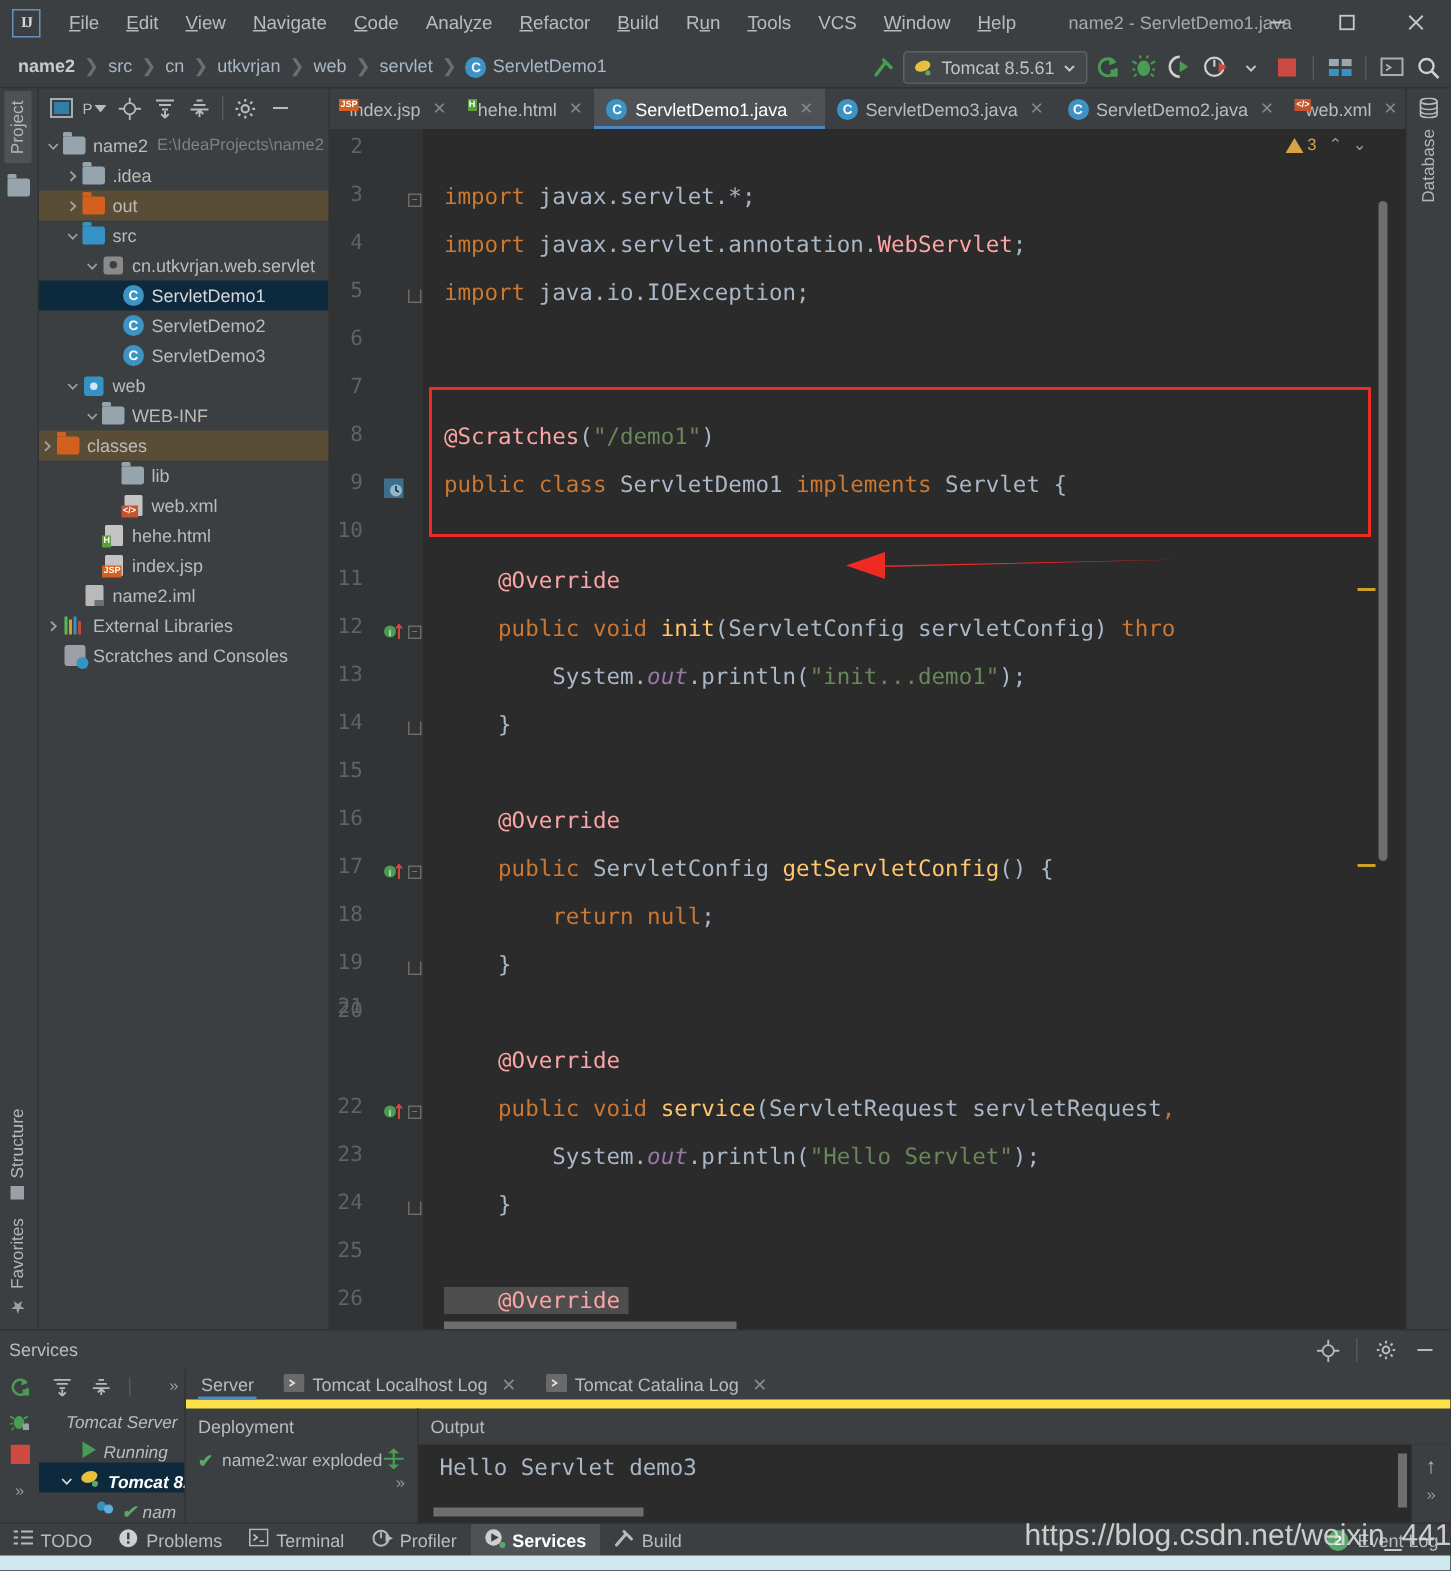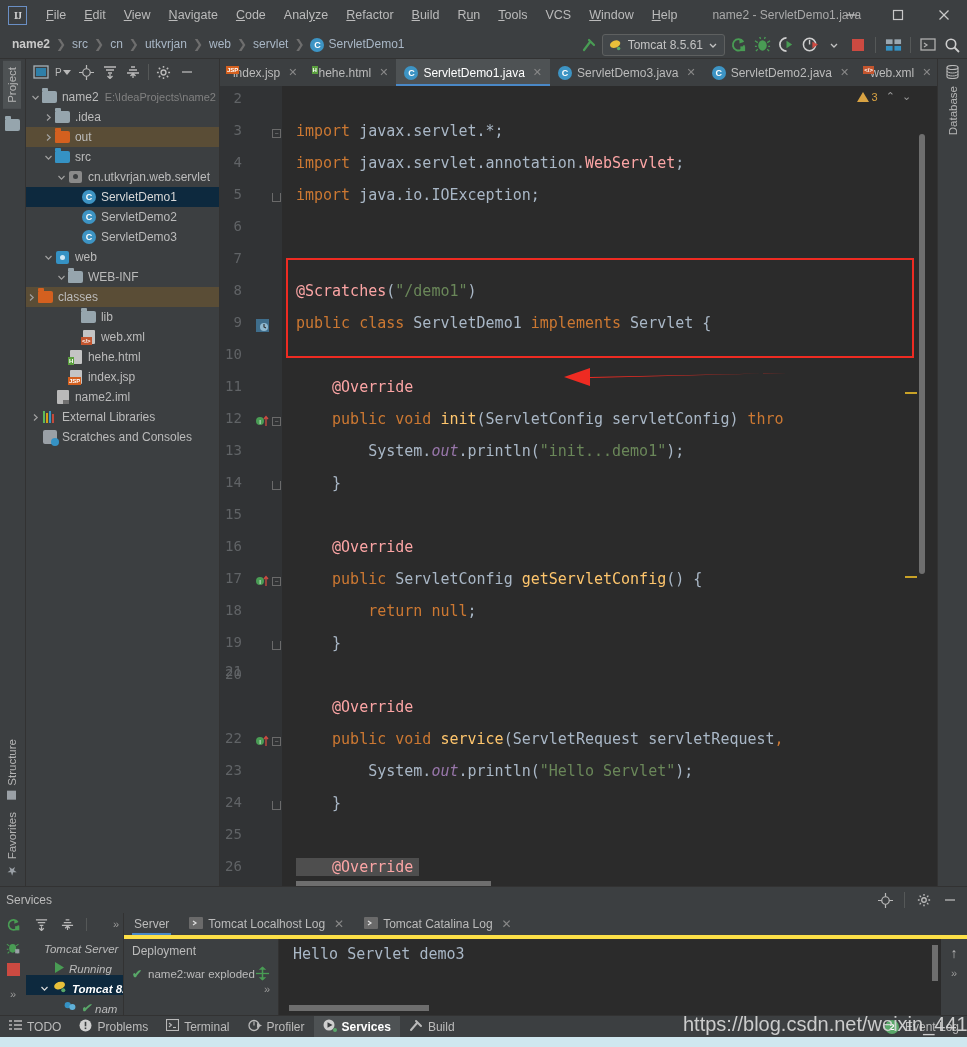--- a/index.html
+++ b/index.html
@@ -124,21 +124,21 @@
   .svc-title { font-size:12px; color:#bbbbbb; }
   .svc-header-right { position:absolute; right:6px; display:flex; align-items:center; gap:4px; }
   .svc-body { flex:1 1 auto; display:flex; min-height:0; }
   .svc-left-rail { width:26px; background:#3c3f41; display:flex; flex-direction:column; align-items:center; gap:5px; padding-top:4px; }
   .svc-tree-col { width:98px; background:#3c3f41; display:flex; flex-direction:column; border-right:1px solid #323232;}
   .svc-tree-tb { height:22px; display:flex; align-items:center; gap:4px; padding:0 4px; position:relative;}
   .svc-tree { flex:1 1 auto; font-size:11.5px; position:relative; overflow:hidden; }
   .svc-node{display:flex;align-items:flex-end;height:20px;gap:4px;padding-left:4px;white-space:nowrap;font-style:italic;}
   .svc-node.sel{background:#0d293e;color:#fff;font-weight:bold;}
   .svc-right { flex:1 1 auto; display:flex; flex-direction:column; min-width:0; }
-  .svc-tabs { height:26px; display:flex; align-items:stretch; border-bottom:4px solid #fde047; flex:0 0 26px;}
+  .svc-tabs { height:26px; display:flex; align-items:stretch; border-bottom:6px solid #fde047; flex:0 0 26px;}
   .svc-tab { display:flex;align-items:center;gap:5px;padding:0 10px;font-size:12px;color:#bbbbbb;position:relative;white-space:nowrap;}
   .svc-tab.active:after{content:"";position:absolute;left:8px;right:8px;bottom:0;height:2px;background:#4a88c7;}
   .svc-cols { flex:1 1 auto; display:flex; min-height:0; }
   .dep-col { width:155px; flex:0 0 155px; border-right:1px solid #323232; display:flex;flex-direction:column;}
   .col-head { height:24px; display:flex; align-items:center; padding-left:8px; font-size:12px; color:#bbbbbb; flex:0 0 24px;}
   .dep-row { display:flex; align-items:center; gap:6px; padding-left:8px; height:22px; font-size:11.5px; position:relative;}
   .out-col { flex:1 1 auto; display:flex; flex-direction:column; min-width:0;}
   .out-body { flex:1 1 auto; background:#2b2b2b; position:relative; display:flex; min-height:0;}
   .out-text { font-family:"DejaVu Sans Mono", monospace; font-size:15px; color:#a9b7c6; padding:6px 0 0 14px; white-space:pre;}
   .out-rail { width:26px; flex:0 0 26px; background:#3c3f41; display:flex; flex-direction:column; align-items:center; padding-top:6px; gap:6px;}
@@ -836,20 +836,21 @@
                     <path d="M4 12 L8 15.5 L12 12" fill="#499c54"></path>
                     <path d="M1 8 H15" stroke="#499c54" stroke-width="1.4"></path>
                   </svg>
               </span>
             </div>
             <div style="position:relative;height:14px;">
               <span style="position:absolute;right:8px;top:-2px;color:#9a9a9a;font-size:11px;">»</span>
             </div>
           </div>
           <div class="out-col">
+            <div class="col-head">Output</div>
             <div class="out-body">
               <div style="flex:1 1 auto;position:relative;min-width:0;">
                 <div class="out-text">Hello Servlet demo3</div>
                 <div style="position:absolute;left:10px;bottom:4px;width:140px;height:6px;background:#6e6e6e;"></div>
                 <div style="position:absolute;right:3px;top:6px;width:6px;height:36px;background:#6e6e6e;"></div>
               </div>
               <div class="out-rail">
                 <span style="color:#b9b9b9;font-size:14px;">↑</span>
                 <span style="color:#9a9a9a;font-size:11px;">»</span>
               </div>

